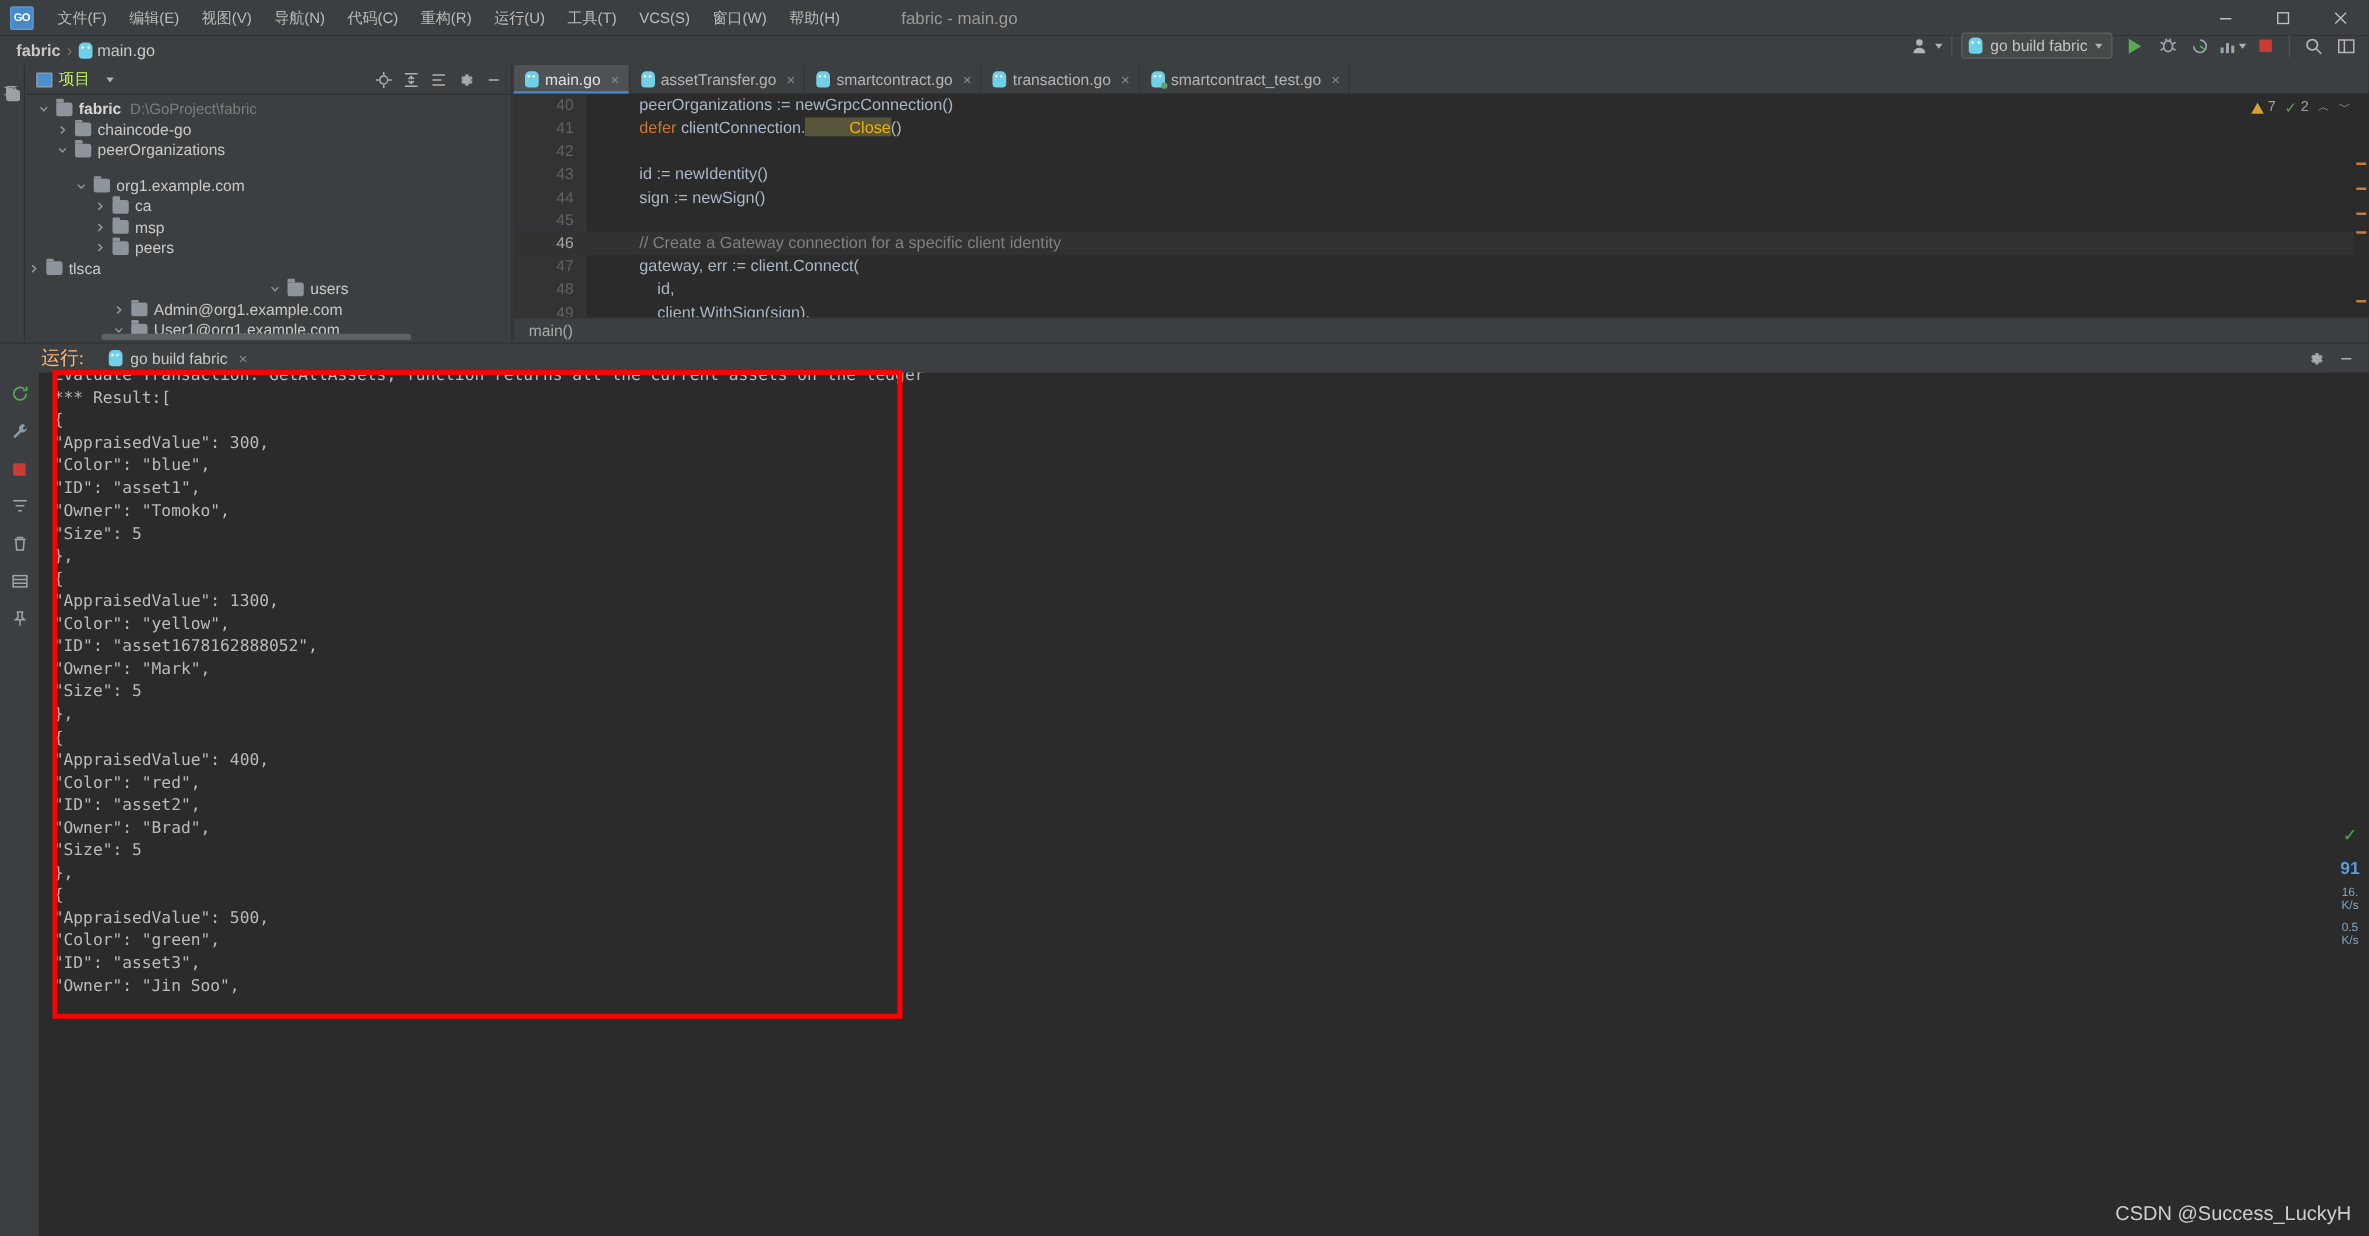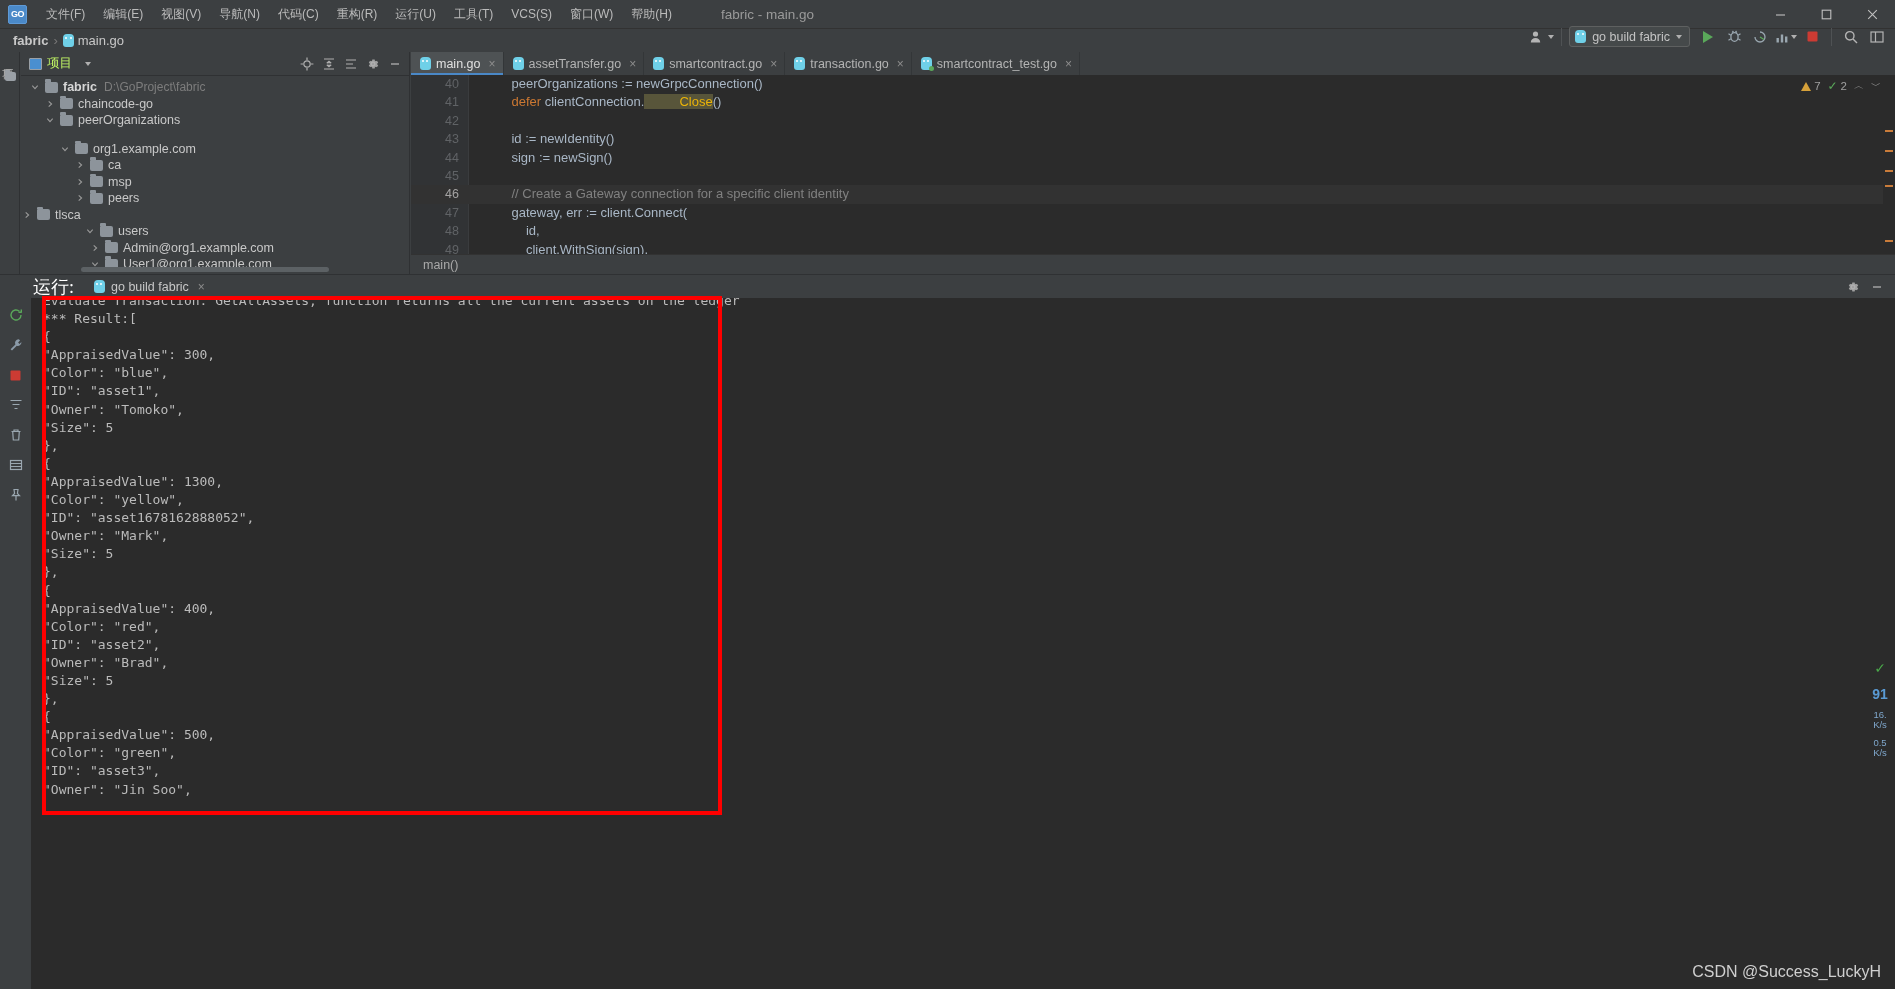--- a/index.html
+++ b/index.html
@@ -231,21 +231,21 @@
   }
 
   
   .runpanel {
     position: absolute; left: 0; top: 274px; width: 1895px; bottom: 0; background: #3c3f41;
     border-top: 1px solid #2f3133;
   }
   .run-head {
     height: 23px; display: flex; align-items: center; background: #3c3f41; position: relative;
   }
-  .run-head-label { color: #ffffff; font-size: 18px; margin-left: 33px; font-family: Liberation Serif, serif; }
+  .run-head-label { color: #fdba74; font-size: 15px; margin-left: 33px; font-family: Liberation Serif, serif; }
   .run-tab {
     display: flex; align-items: center; gap: 6px; margin-left: 14px; padding: 0 6px;
     height: 23px; position: relative; color: #c8c8c8; font-size: 12.5px;
   }
   .run-tab::after {
     content: ''; position: absolute; left: 0; right: 0; bottom: 0; height: 2px; background: #4a88c7;
   }
   .run-head-right { margin-left: auto; display: flex; align-items: center; gap: 4px; padding-right: 8px; }
   .run-left-icons {
     position: absolute; left: 0; top: 23px; width: 31px; bottom: 0; background: #3c3f41;
@@ -516,21 +516,21 @@
         </div>
         <div class="tnode" style="">
           <span class="twist">
             <svg width="8" height="8" viewBox="0 0 8 8" fill="none" stroke="currentColor" stroke-width="1.1">
               <path d="M2.7 1.3L5.6 4 2.7 6.7"></path>
             </svg>
           </span>
           <span class="folder" style="margin-left: 4px;"></span>
           <span class="tlabel">tlsca</span>
         </div>
-        <div class="tnode" style="padding-left: 63px;">
+        <div class="tnode" style="padding-left: 63px; justify-content: center;">
           <span class="twist">
             <svg width="8" height="8" viewBox="0 0 8 8" fill="none" stroke="currentColor" stroke-width="1.1">
               <path d="M1.3 2.7L4 5.6 6.7 2.7"></path>
             </svg>
           </span>
           <span class="folder" style="margin-left: 4px;"></span>
           <span class="tlabel">users</span>
         </div>
         <div class="tnode" style="padding-left: 68px;">
           <span class="twist">

